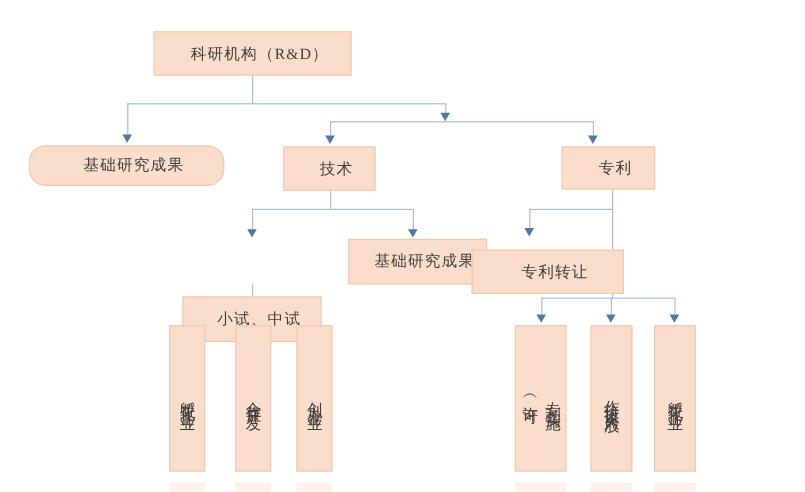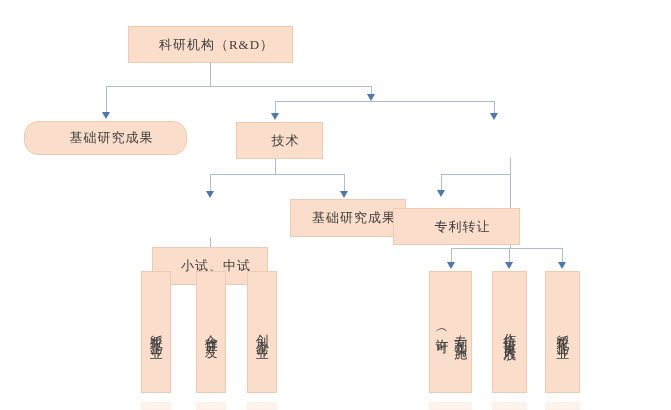--- a/index.html
+++ b/index.html
@@ -85,21 +85,22 @@
   <div class="hline" style="left:156px;top:251px;width:106px;"></div>
   <div class="vline" style="left:156px;top:251px;height:12px;"></div>
   <div class="arr" style="left:152px;top:263px;"></div>
   <div class="vline" style="left:211px;top:251px;height:12px;"></div>
   <div class="arr" style="left:207px;top:263px;"></div>
   <div class="vline" style="left:262px;top:251px;height:12px;"></div>
   <div class="arr" style="left:258px;top:263px;"></div>
 
   <div class="box" style="left:128px;top:26px;width:165px;height:37px;">科研机构（R&amp;D）</div>
   <div class="box" style="left:24px;top:121px;width:163px;height:34px;border-radius:14px;">基础研究成果</div>
-  <div class="box" style="left:236px;top:122px;width:87px;height:37px;">技术</div>
+  <div class="box" style="left:236px;top:122px;width:77px;height:37px;">技术</div>
+  <div class="box" style="left:468px;top:122px;width:78px;height:36px;">专利</div>
   <div class="box" style="left:152px;top:199px;width:116px;height:38px;margin-top:48px;">小试、中试</div>
   <div class="box" style="left:290px;top:199px;width:116px;height:38px;">基础研究成果</div>
   <div class="box" style="left:393px;top:198px;width:127px;height:37px;margin-top:10px;">专利转让</div>
 
   <div class="vbox" style="left:141px;top:271px;width:30px;height:122px;">
     <span class="vtext">孵化企业</span>
   </div>
   <div class="vbox" style="left:196px;top:271px;width:30px;height:122px;">
     <span class="vtext">合作开发</span>
   </div>

